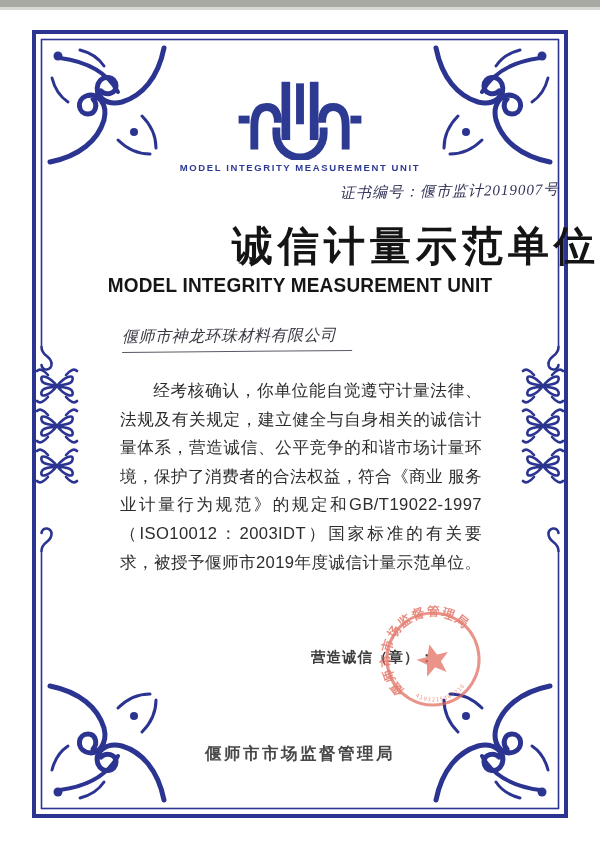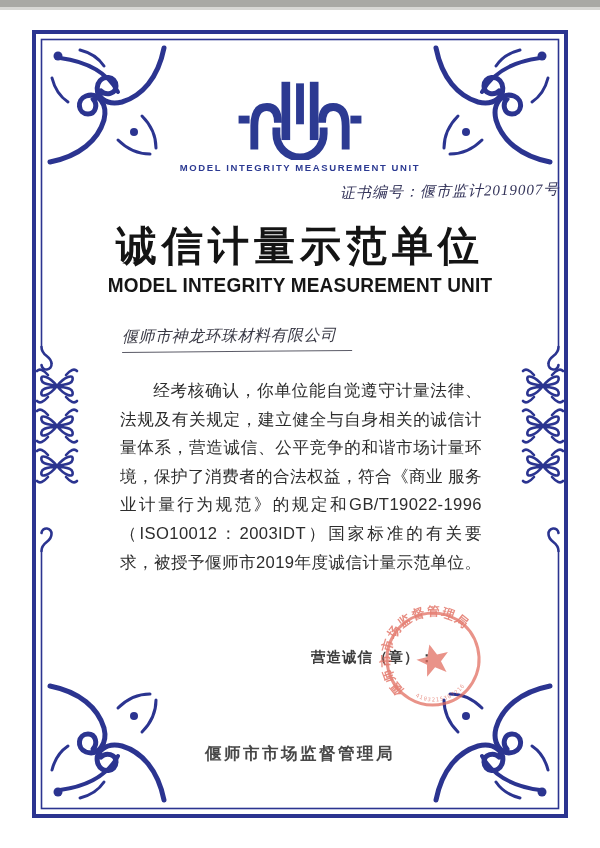--- a/index.html
+++ b/index.html
@@ -22,21 +22,21 @@
   }
 
   .cert-no{
     position:absolute;top:182px;left:340px;width:220px;
     font-family:cursive;font-style:italic;
     font-size:15px;color:#34345a;transform:rotate(-1deg);
     letter-spacing:1px;white-space:nowrap;
   }
 
   .title-zh{
-    position:absolute;top:219px;left:0;width:600px;text-align:center;
+    position:absolute;top:219px;left:0;width:600px;text-align:right;
     font-family:"Liberation Serif","DejaVu Serif",serif;
     font-size:41px;font-weight:800;color:#141414;letter-spacing:5px;white-space:nowrap;
   }
   .title-en{
     position:absolute;top:275px;left:0;width:600px;text-align:center;
     font-size:19px;font-weight:800;color:#161616;letter-spacing:0.2px;white-space:nowrap;
     transform:scaleY(1.05);
   }
 
   .awardee{
@@ -144,21 +144,21 @@
 </div>
 <div class="logo-caption">MODEL INTEGRITY MEASUREMENT UNIT</div>
 
 <div class="cert-no">证书编号：偃市监计2019007号</div>
 
 <div class="title-zh">诚信计量示范单位</div>
 <div class="title-en">MODEL INTEGRITY MEASUREMENT UNIT</div>
 
 <div class="awardee">偃师市神龙环珠材料有限公司</div>
 
-<div class="body-text">经考核确认，你单位能自觉遵守计量法律、法规及有关规定，建立健全与自身相关的诚信计量体系，营造诚信、公平竞争的和谐市场计量环境，保护了消费者的合法权益，符合《商业 服务业计量行为规范》的规定和GB/T19022-1996（ISO10012：2003IDT）国家标准的有关要求，被授予偃师市2019年度诚信计量示范单位。</div>
+<div class="body-text">经考核确认，你单位能自觉遵守计量法律、法规及有关规定，建立健全与自身相关的诚信计量体系，营造诚信、公平竞争的和谐市场计量环境，保护了消费者的合法权益，符合《商业 服务业计量行为规范》的规定和GB/T19022-1997（ISO10012：2003IDT）国家标准的有关要求，被授予偃师市2019年度诚信计量示范单位。</div>
 
 <div class="issuer">营造诚信（章）：</div>
 
 <svg class="seal" viewBox="0 0 140 140" xmlns="http://www.w3.org/2000/svg">
   <defs>
     <path id="sealArcTop" d="M 37 97 A 43 43 0 1 1 103 97" fill="none"></path>
     <path id="sealArcBottom" d="M 40 98 A 38 38 0 0 0 100 98" fill="none"></path>
   </defs>
   <circle cx="70" cy="70" r="46" fill="none" stroke="#e06a5c" stroke-width="3" opacity="0.85"></circle>
   <g transform="translate(70,72)">

